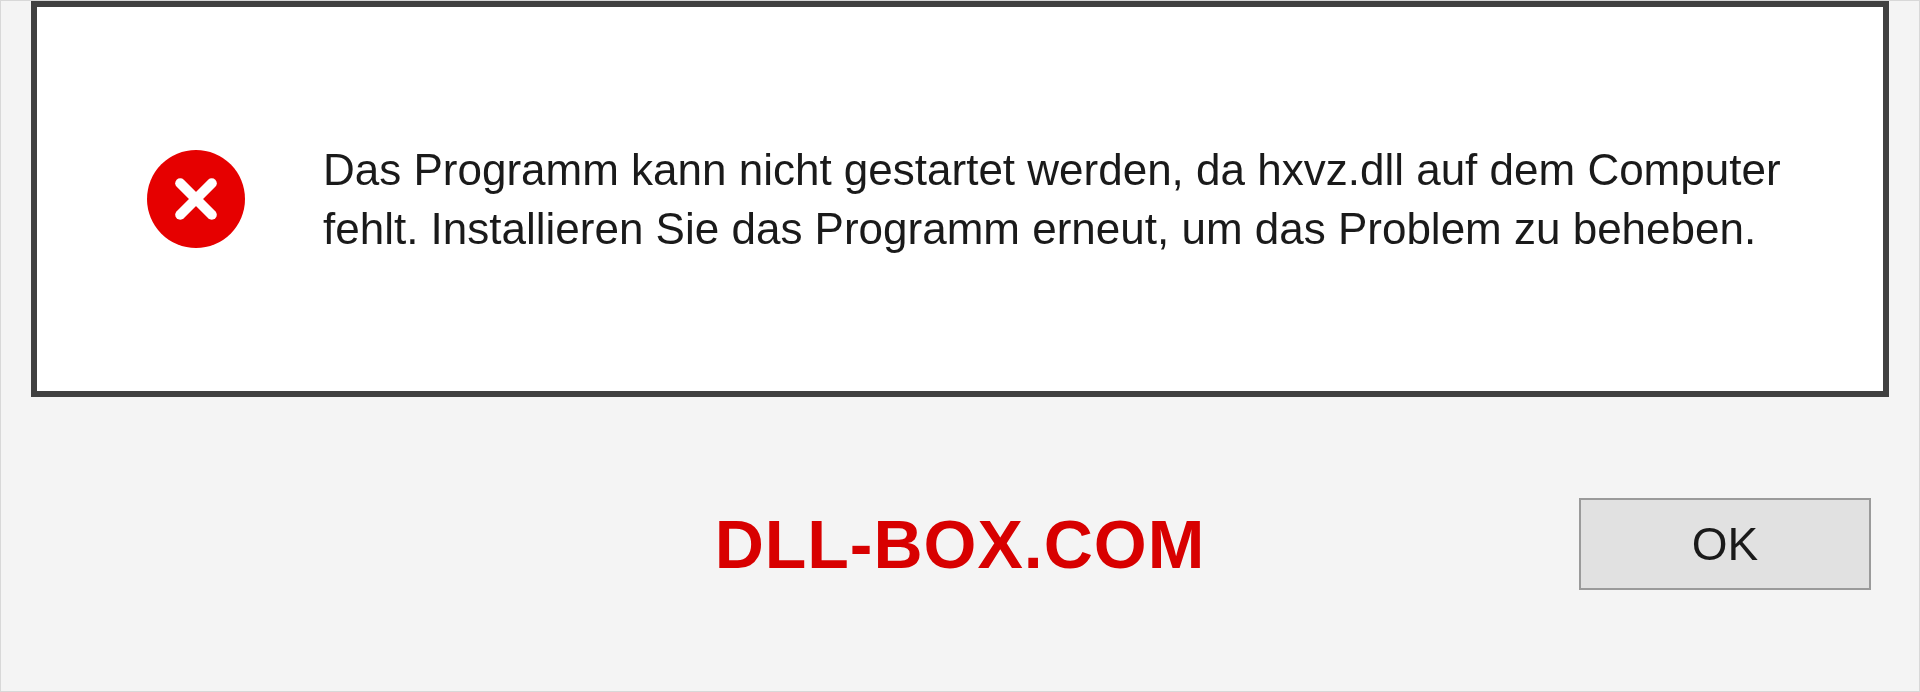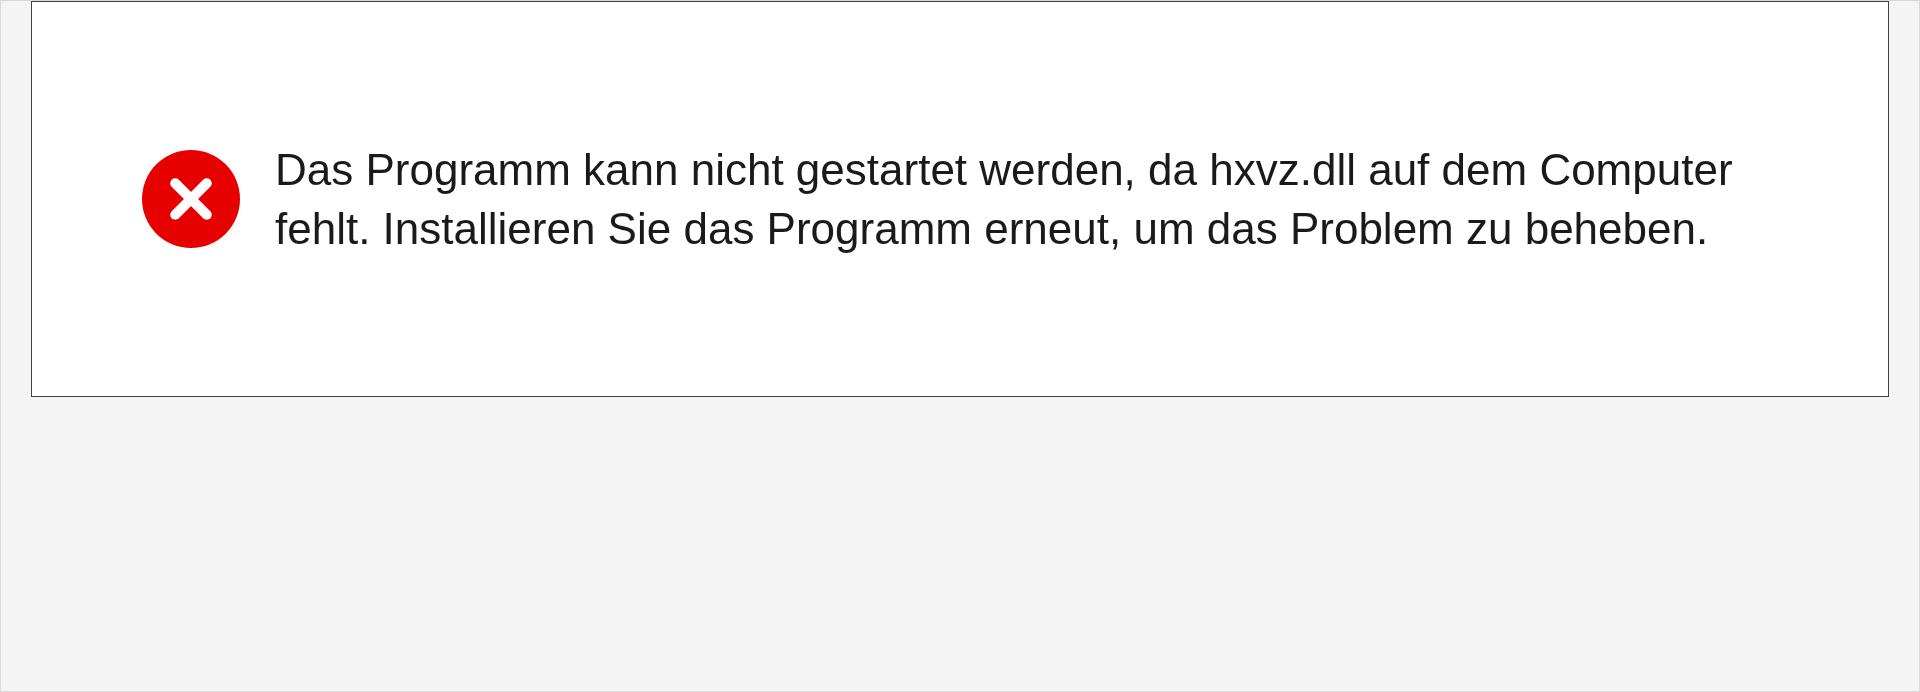--- a/index.html
+++ b/index.html
@@ -53,27 +53,27 @@
     }
     
     .close-button svg {
       width: 48px;
       height: 48px;
     }
     
     .content-area {
       margin: 0 30px;
       background: #ffffff;
-      border: 1px solid #404040;
+      border: 6px solid #404040;
       flex: 0 0 auto;
       height: 396px;
       display: flex;
       align-items: center;
       padding: 40px 80px 40px 110px;
-      gap: 35px;
+      gap: 78px;
     }
     
     .error-circle {
       flex-shrink: 0;
       width: 98px;
       height: 98px;
       border-radius: 50%;
       background: #e60000;
       display: flex;
       align-items: center;
@@ -134,14 +134,18 @@
   <div class="content-area">
     <div class="error-circle">
       <svg viewBox="0 0 24 24" fill="none" stroke="#ffffff" stroke-width="4.5" stroke-linecap="round">
         <line x1="5" y1="5" x2="19" y2="19"></line>
         <line x1="19" y1="5" x2="5" y2="19"></line>
       </svg>
     </div>
     <div class="message">Das Programm kann nicht gestartet werden, da hxvz.dll auf dem Computer fehlt. Installieren Sie das Programm erneut, um das Problem zu beheben.</div>
   </div>
 
+  <div class="footer">
+    <div class="watermark">DLL-BOX.COM</div>
+    <div class="ok-button">OK</div>
+  </div>
 
 </div>
 
 </body></html>

